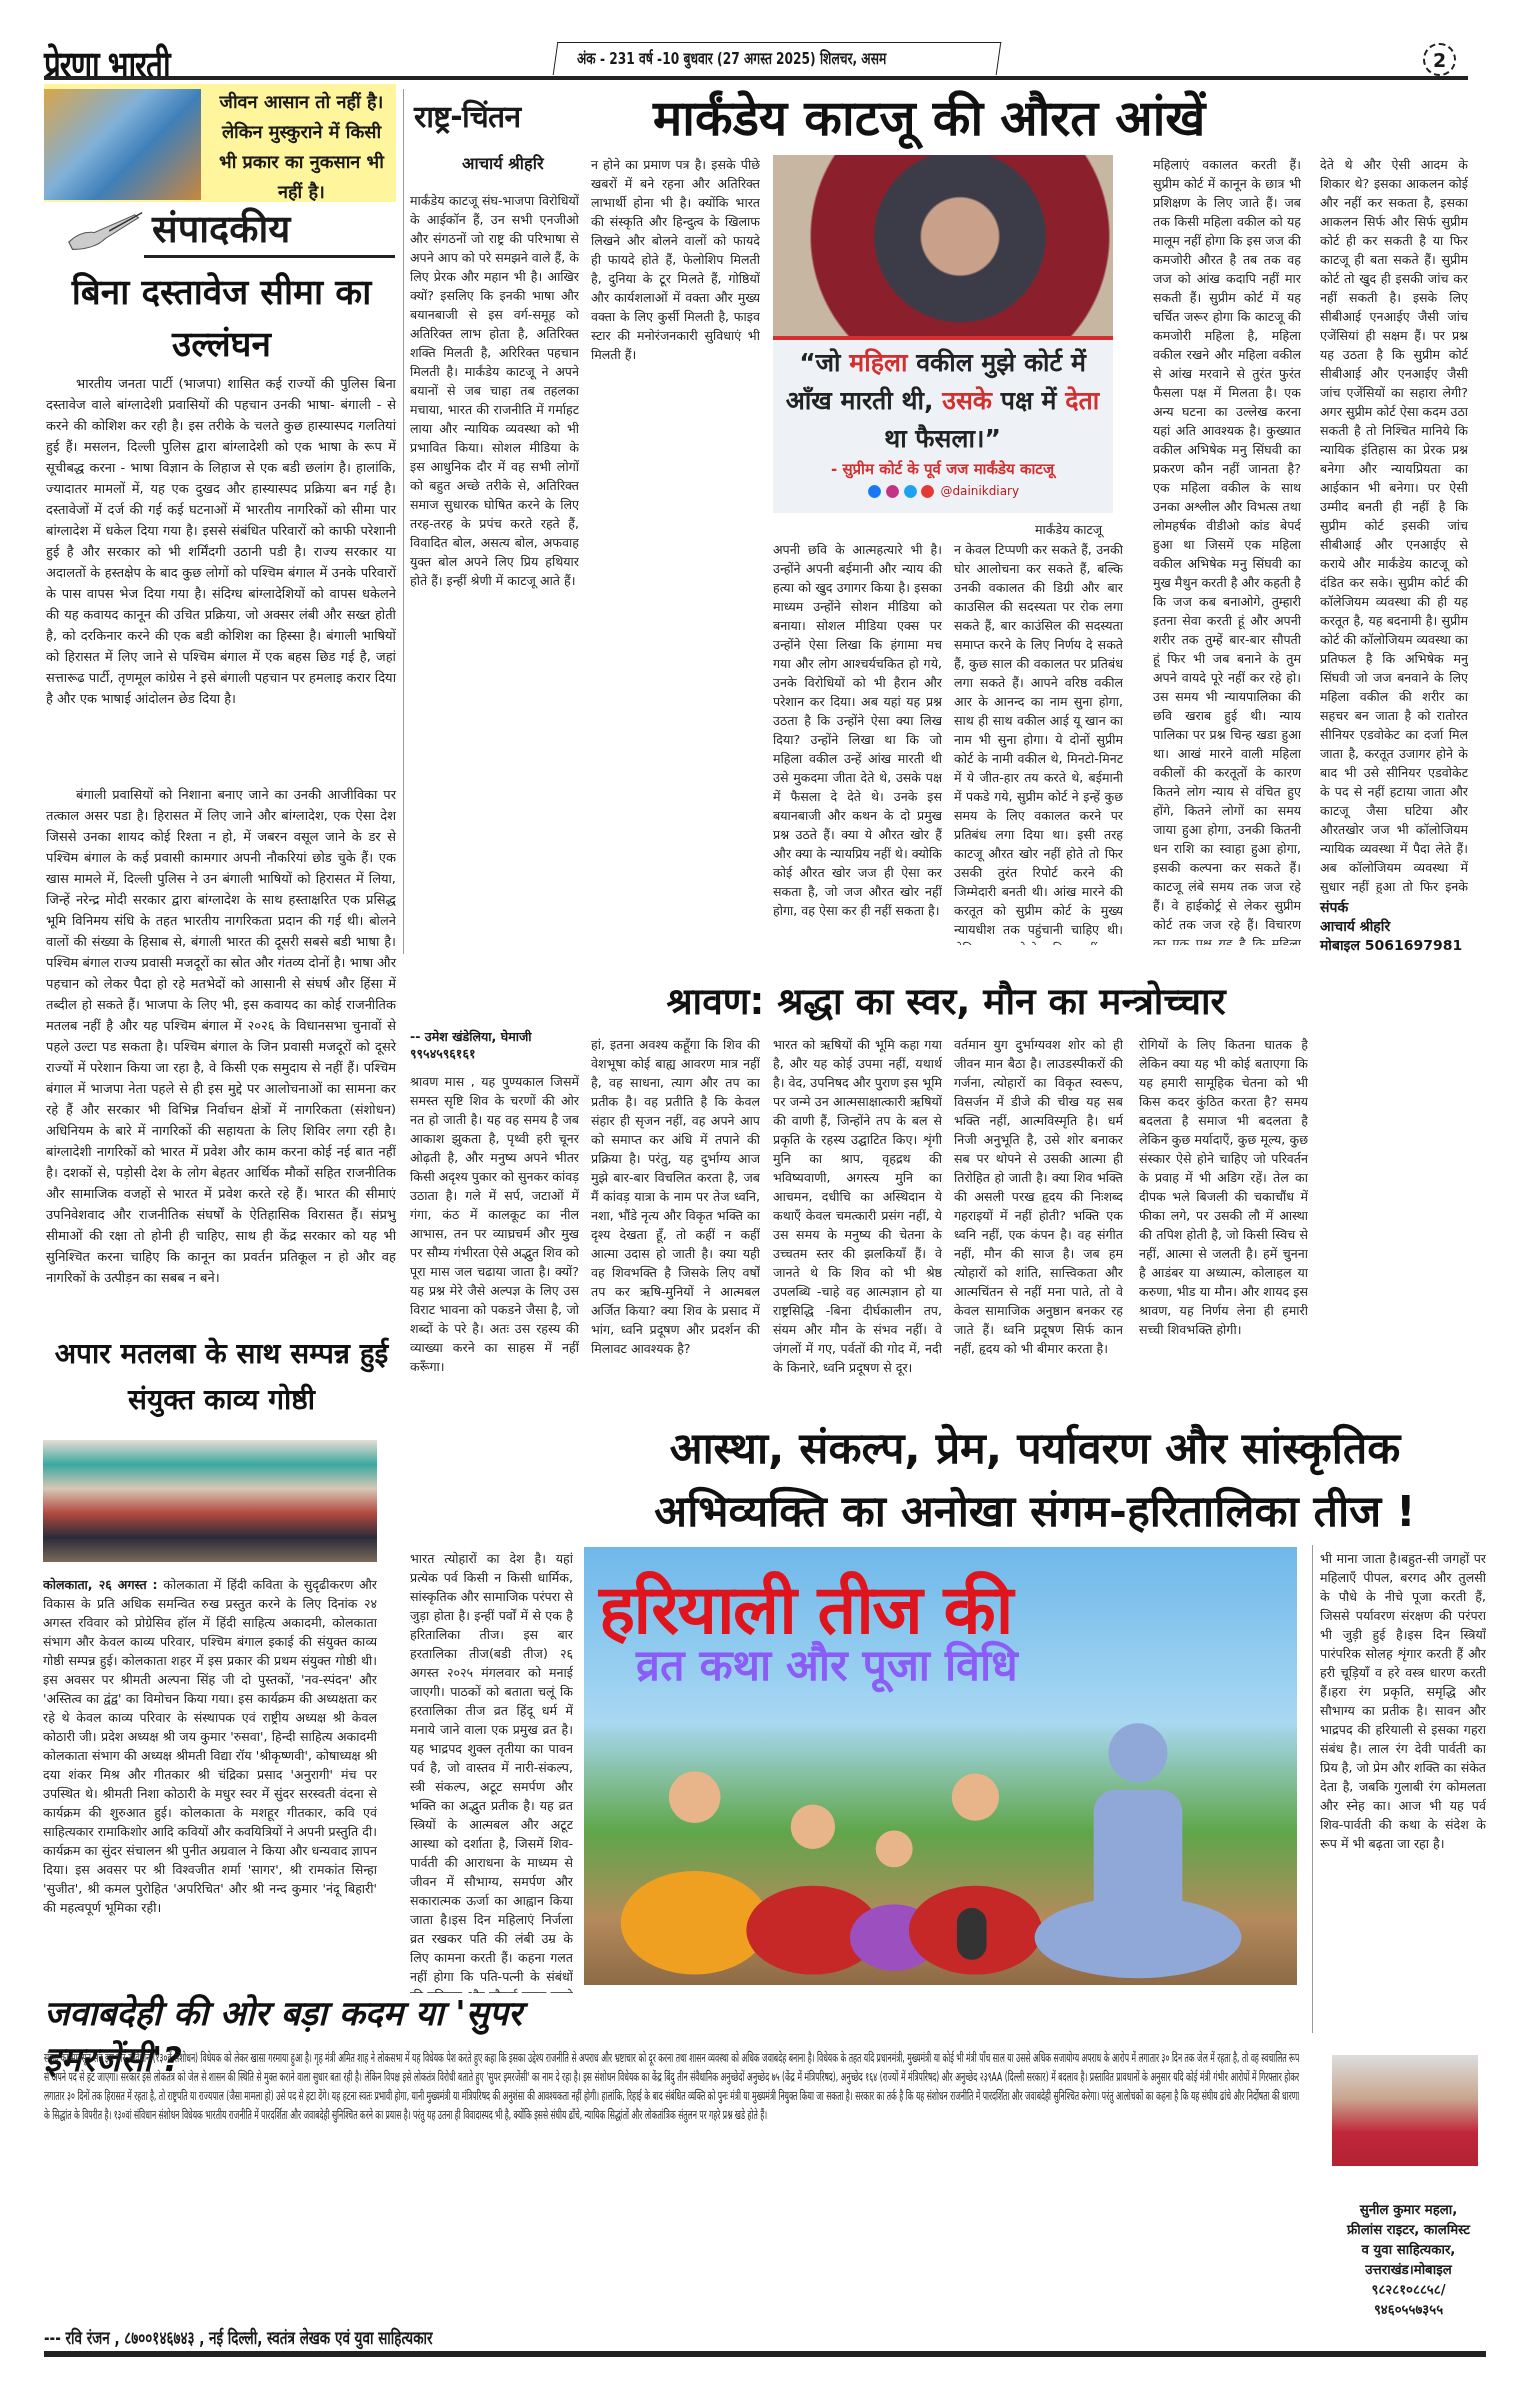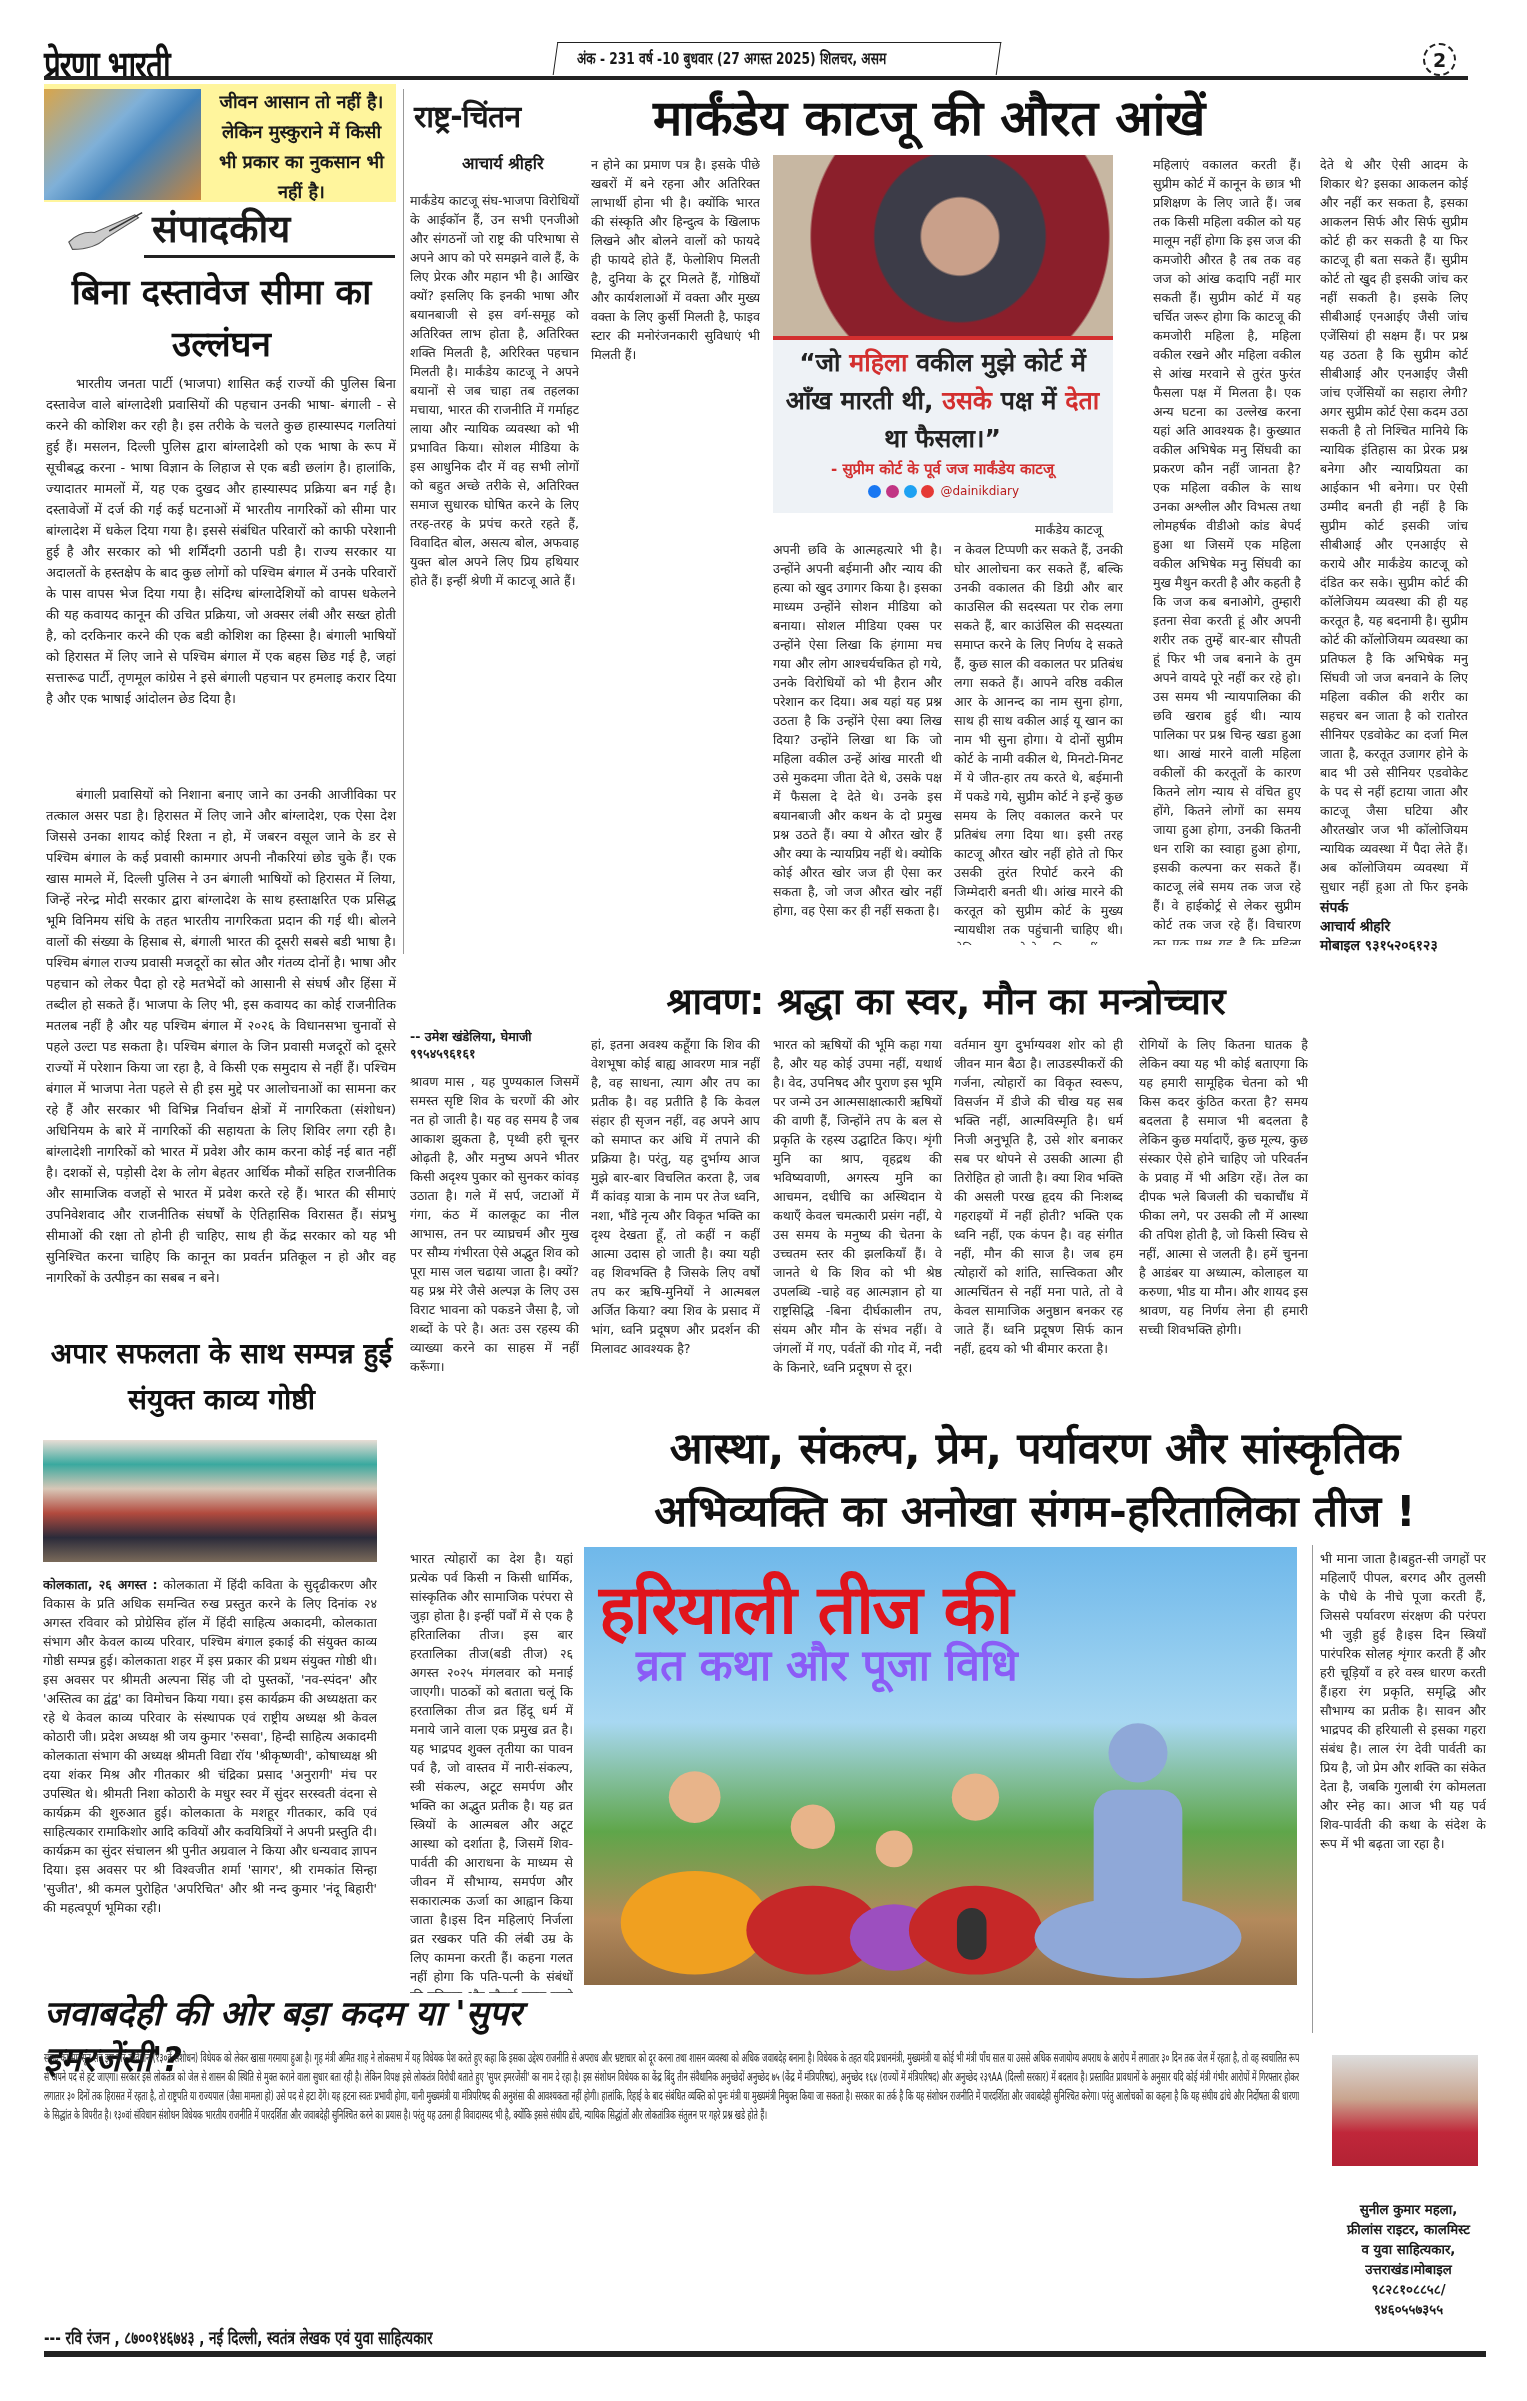--- a/index.html
+++ b/index.html
@@ -83,32 +83,32 @@
 </div>
 <div class="abs" style="left:1035px;top:521px;font-size:12.6px;">मार्कंडेय काटजू</div>
 
 <div class="abs body-cond" style="left:773px;top:540px;width:169px;height:405px;overflow:hidden;">अपनी छवि के आत्महत्यारे भी है। उन्होंने अपनी बईमानी और न्याय की हत्या को खुद उगागर किया है। इसका माध्यम उन्होंने सोशन मीडिया को बनाया। सोशल मीडिया एक्स पर उन्होंने ऐसा लिखा कि हंगामा मच गया और लोग आश्चर्यचकित हो गये, उनके विरोधियों को भी हैरान और परेशान कर दिया। अब यहां यह प्रश्न उठता है कि उन्होंने ऐसा क्या लिख दिया? उन्होंने लिखा था कि जो महिला वकील उन्हें आंख मारती थी उसे मुकदमा जीता देते थे, उसके पक्ष में फैसला दे देते थे। उनके इस बयानबाजी और कथन के दो प्रमुख प्रश्न उठते हैं। क्या ये औरत खोर हैं और क्या के न्यायप्रिय नहीं थे। क्योकि कोई औरत खोर जज ही ऐसा कर सकता है, जो जज औरत खोर नहीं होगा, वह ऐसा कर ही नहीं सकता है।</div>
 <div class="abs body-cond" style="left:954px;top:540px;width:169px;height:405px;overflow:hidden;">न केवल टिप्पणी कर सकते हैं, उनकी घोर आलोचना कर सकते हैं, बल्कि उनकी वकालत की डिग्री और बार काउसिल की सदस्यता पर रोक लगा सकते हैं, बार काउंसिल की सदस्यता समाप्त करने के लिए निर्णय दे सकते हैं, कुछ साल की वकालत पर प्रतिबंध लगा सकते हैं। आपने वरिष्ठ वकील आर के आनन्द का नाम सुना होगा, साथ ही साथ वकील आई यू खान का नाम भी सुना होगा। ये दोनों सुप्रीम कोर्ट के नामी वकील थे, मिनटो-मिनट में ये जीत-हार तय करते थे, बईमानी में पकडे गये, सुप्रीम कोर्ट ने इन्हें कुछ समय के लिए वकालत करने पर प्रतिबंध लगा दिया था। इसी तरह काटजू औरत खोर नहीं होते तो फिर उसकी तुरंत रिपोर्ट करने की जिम्मेदारी बनती थी। आंख मारने की करतूत को सुप्रीम कोर्ट के मुख्य न्यायधीश तक पहुंचानी चाहिए थी। लेकिन काटजू ने ऐसा किया नहीं।</div>
 <div class="abs body-cond" style="left:1153px;top:155px;width:148px;height:790px;overflow:hidden;">महिलाएं वकालत करती हैं। सुप्रीम कोर्ट में कानून के छात्र भी प्रशिक्षण के लिए जाते हैं। जब तक किसी महिला वकील को यह मालूम नहीं होगा कि इस जज की कमजोरी औरत है तब तक वह जज को आंख कदापि नहीं मार सकती हैं। सुप्रीम कोर्ट में यह चर्चित जरूर होगा कि काटजू की कमजोरी महिला है, महिला वकील रखने और महिला वकील से आंख मरवाने से तुरंत फुरंत फैसला पक्ष में मिलता है। एक अन्य घटना का उल्लेख करना यहां अति आवश्यक है। कुख्यात वकील अभिषेक मनु सिंघवी का प्रकरण कौन नहीं जानता है? एक महिला वकील के साथ उनका अश्लील और विभत्स तथा लोमहर्षक वीडीओ कांड बेपर्द हुआ था जिसमें एक महिला वकील अभिषेक मनु सिंघवी का मुख मैथुन करती है और कहती है कि जज कब बनाओगे, तुम्हारी इतना सेवा करती हूं और अपनी शरीर तक तुम्हें बार-बार सौपती हूं फिर भी जब बनाने के तुम अपने वायदे पूरे नहीं कर रहे हो। उस समय भी न्यायपालिका की छवि खराब हुई थी। न्याय पालिका पर प्रश्न चिन्ह खडा हुआ था। आखं मारने वाली महिला वकीलों की करतूतों के कारण कितने लोग न्याय से वंचित हुए होंगे, कितने लोगों का समय जाया हुआ होगा, उनकी कितनी धन राशि का स्वाहा हुआ होगा, इसकी कल्पना कर सकते हैं। काटजू लंबे समय तक जज रहे हैं। वे हाईकोर्ट्र से लेकर सुप्रीम कोर्ट तक जज रहे हैं। विचारण का एक पक्ष यह है कि महिला वकील द्वारा आंख मारने पर उसके पक्ष में फैसला देने की लत और आदत कब से चाल था। क्या वे हाईकोर्ट के जज के रूप में भी ऐसी करतूत को अंजाम</div>
 <div class="abs body-cond" style="left:1320px;top:155px;width:148px;height:739px;overflow:hidden;">देते थे और ऐसी आदम के शिकार थे? इसका आकलन कोई और नहीं कर सकता है, इसका आकलन सिर्फ और सिर्फ सुप्रीम कोर्ट ही कर सकती है या फिर काटजू ही बता सकते हैं। सुप्रीम कोर्ट तो खुद ही इसकी जांच कर नहीं सकती है। इसके लिए सीबीआई एनआईए जैसी जांच एजेंसियां ही सक्षम हैं। पर प्रश्न यह उठता है कि सुप्रीम कोर्ट सीबीआई और एनआईए जैसी जांच एजेंसियों का सहारा लेगी? अगर सुप्रीम कोर्ट ऐसा कदम उठा सकती है तो निश्चित मानिये कि न्यायिक इंतिहास का प्रेरक प्रश्न बनेगा और न्यायप्रियता का आईकान भी बनेगा। पर ऐसी उम्मीद बनती ही नहीं है कि सुप्रीम कोर्ट इसकी जांच सीबीआई और एनआईए से कराये और मार्कंडेय काटजू को दंडित कर सके। सुप्रीम कोर्ट की कॉलेजियम व्यवस्था की ही यह करतूत है, यह बदनामी है। सुप्रीम कोर्ट की कॉलोजियम व्यवस्था का प्रतिफल है कि अभिषेक मनु सिंघवी जो जज बनवाने के लिए महिला वकील की शरीर का सहचर बन जाता है को रातोरत सीनियर एडवोकेट का दर्जा मिल जाता है, करतूत उजागर होने के बाद भी उसे सीनियर एडवोकेट के पद से नहीं हटाया जाता और काटजू जैसा घटिया और औरतखोर जज भी कॉलोजियम न्यायिक व्यवस्था में पैदा लेते हैं। अब कॉलोजियम व्यवस्था में सुधार नहीं हुआ तो फिर इनके खिलाफ जनविद्रोह भी हो सकता है। काटजू प्रकरण में सुप्रीम कोर्ट को अब जगना ही होगा।</div>
 <div class="abs" style="left:1320px;top:898px;font-weight:bold;font-size:14px;line-height:19px;">
   <div>संपर्क</div>
   <div>आचार्य श्रीहरि</div>
-  <div>मोबाइल ९३१५२०६१२३</div>
+  <div>मोबाइल 5061697981</div>
 </div>
 
 <div class="abs headline" style="left:399px;top:974px;width:1094px;font-size:37px;">श्रावण: श्रद्धा का स्वर, मौन का मन्त्रोच्चार</div>
 <div class="abs" style="left:410px;top:1028px;font-weight:bold;font-size:12.6px;width:170px;">-- उमेश खंडेलिया, घेमाजी ९९५४५९६१६१</div>
 <div class="abs body-cond" style="left:410px;top:1072px;width:169px;height:329px;overflow:hidden;">श्रावण मास , यह पुण्यकाल जिसमें समस्त सृष्टि शिव के चरणों की ओर नत हो जाती है। यह वह समय है जब आकाश झुकता है, पृथ्वी हरी चूनर ओढ़ती है, और मनुष्य अपने भीतर किसी अदृश्य पुकार को सुनकर कांवड़ उठाता है। गले में सर्प, जटाओं में गंगा, कंठ में कालकूट का नील आभास, तन पर व्याघ्रचर्म और मुख पर सौम्य गंभीरता ऐसे अद्भुत शिव को पूरा मास जल चढाया जाता है। क्यों? यह प्रश्न मेरे जैसे अल्पज्ञ के लिए उस विराट भावना को पकडने जैसा है, जो शब्दों के परे है। अतः उस रहस्य की व्याख्या करने का साहस में नहीं करूँगा।</div>
 <div class="abs body-cond" style="left:591px;top:1035px;width:169px;height:366px;overflow:hidden;">हां, इतना अवश्य कहूँगा कि शिव की वेशभूषा कोई बाह्य आवरण मात्र नहीं है, वह साधना, त्याग और तप का प्रतीक है। वह प्रतीति है कि केवल संहार ही सृजन नहीं, वह अपने आप को समाप्त कर अंधि में तपाने की प्रक्रिया है। परंतु, यह दुर्भाग्य आज मुझे बार-बार विचलित करता है, जब मैं कांवड़ यात्रा के नाम पर तेज ध्वनि, नशा, भौंडे नृत्य और विकृत भक्ति का दृश्य देखता हूँ, तो कहीं न कहीं आत्मा उदास हो जाती है। क्या यही वह शिवभक्ति है जिसके लिए वर्षों तप कर ऋषि-मुनियों ने आत्मबल अर्जित किया? क्या शिव के प्रसाद में भांग, ध्वनि प्रदूषण और प्रदर्शन की मिलावट आवश्यक है?</div>
 <div class="abs body-cond" style="left:773px;top:1035px;width:169px;height:366px;overflow:hidden;">भारत को ऋषियों की भूमि कहा गया है, और यह कोई उपमा नहीं, यथार्थ है। वेद, उपनिषद और पुराण इस भूमि पर जन्मे उन आत्मसाक्षात्कारी ऋषियों की वाणी हैं, जिन्होंने तप के बल से प्रकृति के रहस्य उद्घाटित किए। शृंगी मुनि का श्राप, वृहद्रथ की भविष्यवाणी, अगस्त्य मुनि का आचमन, दधीचि का अस्थिदान ये कथाएँ केवल चमत्कारी प्रसंग नहीं, ये उस समय के मनुष्य की चेतना के उच्चतम स्तर की झलकियाँ हैं। वे जानते थे कि शिव को भी श्रेष्ठ उपलब्धि -चाहे वह आत्मज्ञान हो या राष्ट्रसिद्धि -बिना दीर्घकालीन तप, संयम और मौन के संभव नहीं। वे जंगलों में गए, पर्वतों की गोद में, नदी के किनारे, ध्वनि प्रदूषण से दूर।</div>
 <div class="abs body-cond" style="left:954px;top:1035px;width:169px;height:366px;overflow:hidden;">वर्तमान युग दुर्भाग्यवश शोर को ही जीवन मान बैठा है। लाउडस्पीकरों की गर्जना, त्योहारों का विकृत स्वरूप, विसर्जन में डीजे की चीख यह सब भक्ति नहीं, आत्मविस्मृति है। धर्म निजी अनुभूति है, उसे शोर बनाकर सब पर थोपने से उसकी आत्मा ही तिरोहित हो जाती है। क्या शिव भक्ति की असली परख हृदय की निःशब्द गहराइयों में नहीं होती? भक्ति एक ध्वनि नहीं, एक कंपन है। वह संगीत नहीं, मौन की साज है। जब हम त्योहारों को शांति, सात्त्विकता और आत्मचिंतन से नहीं मना पाते, तो वे केवल सामाजिक अनुष्ठान बनकर रह जाते हैं। ध्वनि प्रदूषण सिर्फ कान नहीं, हृदय को भी बीमार करता है।</div>
 <div class="abs body-cond" style="left:1139px;top:1035px;width:169px;height:366px;overflow:hidden;">रोगियों के लिए कितना घातक है लेकिन क्या यह भी कोई बताएगा कि यह हमारी सामूहिक चेतना को भी किस कदर कुंठित करता है? समय बदलता है समाज भी बदलता है लेकिन कुछ मर्यादाएँ, कुछ मूल्य, कुछ संस्कार ऐसे होने चाहिए जो परिवर्तन के प्रवाह में भी अडिग रहें। तेल का दीपक भले बिजली की चकाचौंध में फीका लगे, पर उसकी लौ में आस्था की तपिश होती है, जो किसी स्विच से नहीं, आत्मा से जलती है। हमें चुनना है आडंबर या अध्यात्म, कोलाहल या करुणा, भीड या मौन। और शायद इस श्रावण, यह निर्णय लेना ही हमारी सच्ची शिवभक्ति होगी।</div>
 
-<div class="abs headline" style="left:44px;top:1331px;width:355px;font-size:28px;line-height:46px;">अपार सफलता के साथ सम्पन्न हुई संयुक्त काव्य गोष्ठी</div>
+<div class="abs headline" style="left:44px;top:1331px;width:355px;font-size:28px;line-height:46px;">अपार मतलबा के साथ सम्पन्न हुई संयुक्त काव्य गोष्ठी</div>
 <div class="abs group-photo"></div>
 <div class="abs body-cond" style="left:43px;top:1575px;width:334px;height:429px;overflow:hidden;">
   <b>कोलकाता, २६ अगस्त :</b>
   <span>कोलकाता में हिंदी कविता के सुदृढीकरण और विकास के प्रति अधिक समन्वित रुख प्रस्तुत करने के लिए दिनांक २४ अगस्त रविवार को प्रोग्रेसिव हॉल में हिंदी साहित्य अकादमी, कोलकाता संभाग और केवल काव्य परिवार, पश्चिम बंगाल इकाई की संयुक्त काव्य गोष्ठी सम्पन्न हुई। कोलकाता शहर में इस प्रकार की प्रथम संयुक्त गोष्ठी थी। इस अवसर पर श्रीमती अल्पना सिंह जी दो पुस्तकों, 'नव-स्पंदन' और 'अस्तित्व का द्वंद्व' का विमोचन किया गया। इस कार्यक्रम की अध्यक्षता कर रहे थे केवल काव्य परिवार के संस्थापक एवं राष्ट्रीय अध्यक्ष श्री केवल कोठारी जी। प्रदेश अध्यक्ष श्री जय कुमार 'रुसवा', हिन्दी साहित्य अकादमी कोलकाता संभाग की अध्यक्ष श्रीमती विद्या रॉय 'श्रीकृष्णवी', कोषाध्यक्ष श्री दया शंकर मिश्र और गीतकार श्री चंद्रिका प्रसाद 'अनुरागी' मंच पर उपस्थित थे। श्रीमती निशा कोठारी के मधुर स्वर में सुंदर सरस्वती वंदना से कार्यक्रम की शुरुआत हुई। कोलकाता के मशहूर गीतकार, कवि एवं साहित्यकार रामाकिशोर आदि कवियों और कवयित्रियों ने अपनी प्रस्तुति दी। कार्यक्रम का सुंदर संचालन श्री पुनीत अग्रवाल ने किया और धन्यवाद ज्ञापन दिया। इस अवसर पर श्री विश्वजीत शर्मा 'सागर', श्री रामकांत सिन्हा 'सुजीत', श्री कमल पुरोहित 'अपरिचित' और श्री नन्द कुमार 'नंदू बिहारी' की महत्वपूर्ण भूमिका रही।</span>
 </div>
 
 <div class="abs headline" style="left:569px;top:1416px;width:932px;font-size:43px;line-height:64px;">आस्था, संकल्प, प्रेम, पर्यावरण और सांस्कृतिक</div>
 <div class="abs headline" style="left:569px;top:1479px;width:932px;font-size:43px;line-height:64px;">अभिव्यक्ति का अनोखा संगम-हरितालिका तीज !</div>
 <div class="abs body-cond" style="left:410px;top:1549px;width:163px;height:444px;overflow:hidden;">भारत त्योहारों का देश है। यहां प्रत्येक पर्व किसी न किसी धार्मिक, सांस्कृतिक और सामाजिक परंपरा से जुड़ा होता है। इन्हीं पर्वों में से एक है हरितालिका तीज। इस बार हरतालिका तीज(बडी तीज) २६ अगस्त २०२५ मंगलवार को मनाई जाएगी। पाठकों को बताता चलूं कि हरतालिका तीज व्रत हिंदू धर्म में मनाये जाने वाला एक प्रमुख व्रत है। यह भाद्रपद शुक्ल तृतीया का पावन पर्व है, जो वास्तव में नारी-संकल्प, स्त्री संकल्प, अटूट समर्पण और भक्ति का अद्भुत प्रतीक है। यह व्रत स्त्रियों के आत्मबल और अटूट आस्था को दर्शाता है, जिसमें शिव-पार्वती की आराधना के माध्यम से जीवन में सौभाग्य, समर्पण और सकारात्मक ऊर्जा का आह्वान किया जाता है।इस दिन महिलाएं निर्जला व्रत रखकर पति की लंबी उम्र के लिए कामना करती हैं। कहना गलत नहीं होगा कि पति-पत्नी के संबंधों की पवित्रता और सौहार्द बनाए रखने का यह एक सुंदर उत्सव है।</div>
 <div class="abs teej-img"></div>

